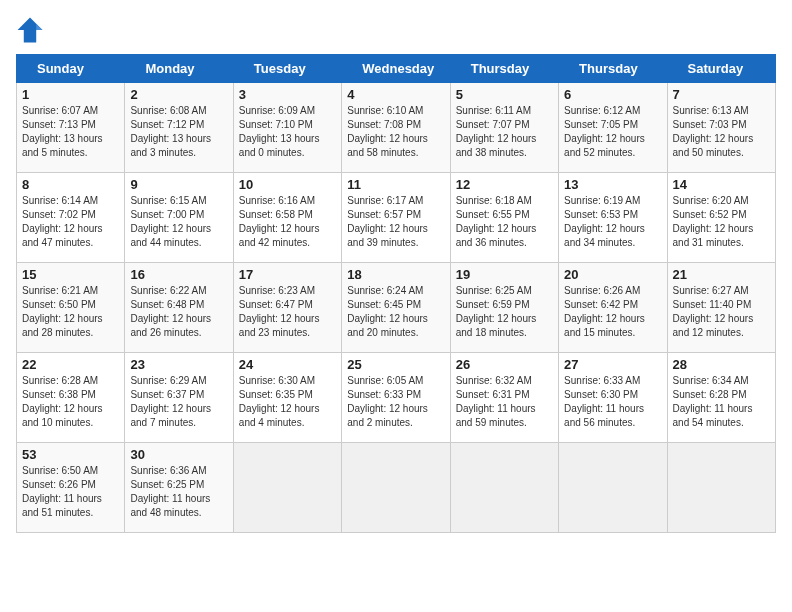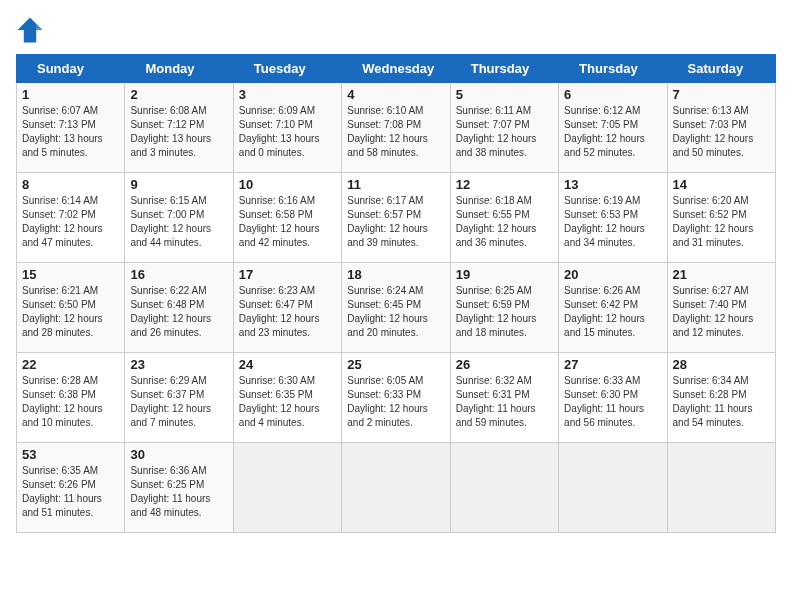--- a/index.html
+++ b/index.html
@@ -253,21 +253,21 @@
         <td>
           <span class="day-num">20</span>
           <div class="cell-text">Sunrise: 6:26 AM</div>
           <div class="cell-text">Sunset: 6:42 PM</div>
           <div class="cell-text">Daylight: 12 hours</div>
           <div class="cell-text">and 15 minutes.</div>
         </td>
         <td>
           <span class="day-num">21</span>
           <div class="cell-text">Sunrise: 6:27 AM</div>
-          <div class="cell-text">Sunset: 7:40 PM</div>
+          <div class="cell-text">Sunset: 11:40 PM</div>
           <div class="cell-text">Daylight: 12 hours</div>
           <div class="cell-text">and 12 minutes.</div>
         </td>
       </tr>
       <tr>
         <td>
           <span class="day-num">22</span>
           <div class="cell-text">Sunrise: 6:28 AM</div>
           <div class="cell-text">Sunset: 6:38 PM</div>
           <div class="cell-text">Daylight: 12 hours</div>
@@ -312,21 +312,21 @@
           <span class="day-num">28</span>
           <div class="cell-text">Sunrise: 6:34 AM</div>
           <div class="cell-text">Sunset: 6:28 PM</div>
           <div class="cell-text">Daylight: 11 hours</div>
           <div class="cell-text">and 54 minutes.</div>
         </td>
       </tr>
       <tr>
         <td>
           <span class="day-num">53</span>
-          <div class="cell-text">Sunrise: 6:35 AM</div>
+          <div class="cell-text">Sunrise: 6:50 AM</div>
           <div class="cell-text">Sunset: 6:26 PM</div>
           <div class="cell-text">Daylight: 11 hours</div>
           <div class="cell-text">and 51 minutes.</div>
         </td>
         <td>
           <span class="day-num">30</span>
           <div class="cell-text">Sunrise: 6:36 AM</div>
           <div class="cell-text">Sunset: 6:25 PM</div>
           <div class="cell-text">Daylight: 11 hours</div>
           <div class="cell-text">and 48 minutes.</div>

